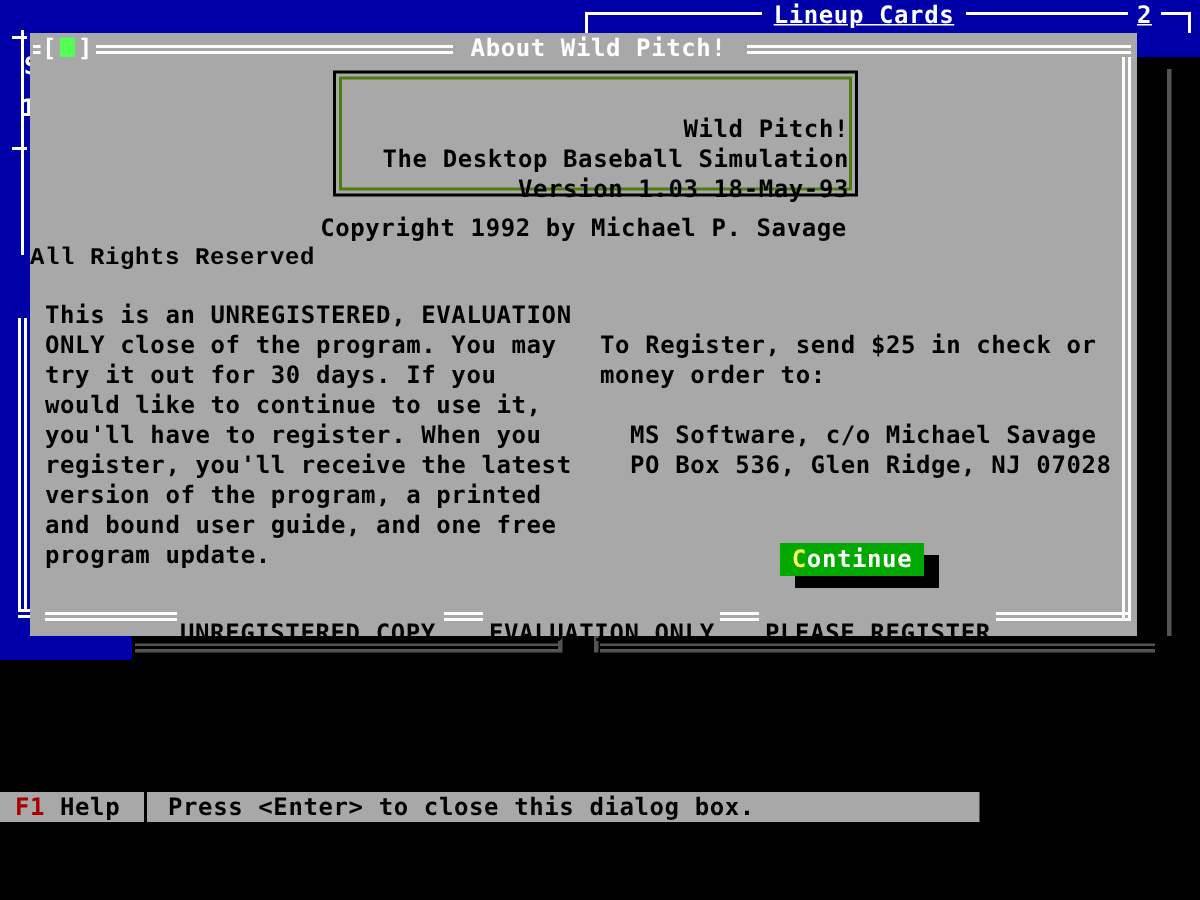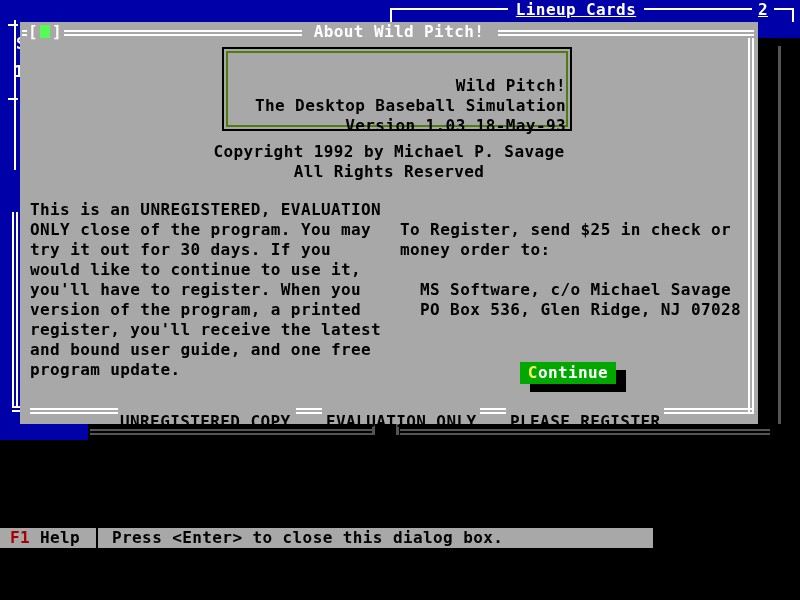--- a/index.html
+++ b/index.html
@@ -49,21 +49,21 @@
   .closebtn .sq{display:inline-block;width:10px;height:13px;background:#54FC54;vertical-align:-1px;margin:0 2px;}
   .tl-a{left:44px;top:8px;width:238px;}
   .dlg-title{left:282px;top:0;width:194px;text-align:center;color:#fff;}
   .tl-b{left:478px;top:8px;width:256px;}
   .rvline{left:728px;top:16px;height:374px;}
   
   .vbox{left:202px;top:25px;width:346px;height:80px;border:2px solid #000;}
   .vbox-inner{position:absolute;left:2px;top:2px;right:2px;bottom:2px;border:2px solid #4d7c0f;
     text-align:right;padding-top:23px;box-sizing:border-box;}
   .copy1{left:0;top:120px;width:738px;text-align:center;}
-  .copy2{left:0;top:140px;width:738px;text-align:center;}
+  .copy2{left:0;top:140px;width:738px;text-align:left;font-family:Liberation Mono, monospace;}
   .body-col{left:10px;top:178px;}
   .reg-col{left:380px;top:198px;}
   .addr-col{left:400px;top:258px;}
   
   .btn-shadow{left:510px;top:348px;width:96px;height:22px;background:#000;}
   .btn{left:500px;top:340px;width:96px;height:22px;background:#00A800;color:#fff;
     text-align:center;line-height:22px;cursor:pointer;}
   .btn .hotb{color:#FCFC54;}
   
   .fs1{left:10px;top:386px;width:88px;}
@@ -163,22 +163,22 @@
 
       <div class="abs copy1">Copyright 1992 by Michael P. Savage</div>
       <div class="abs copy2">All Rights Reserved</div>
 
       <div class="abs body-col">
         <div>This is an UNREGISTERED, EVALUATION</div>
         <div>ONLY close of the program. You may</div>
         <div>try it out for 30 days. If you</div>
         <div>would like to continue to use it,</div>
         <div>you'll have to register. When you</div>
+        <div>register, you'll receive the latest</div>
         <div>version of the program, a printed</div>
-        <div>register, you'll receive the latest</div>
         <div>and bound user guide, and one free</div>
         <div>program update.</div>
       </div>
 
       <div class="abs reg-col">
         <div>To Register, send $25 in check or</div>
         <div>money order to:</div>
       </div>
       <div class="abs addr-col">
         <div>MS Software, c/o Michael Savage</div>

